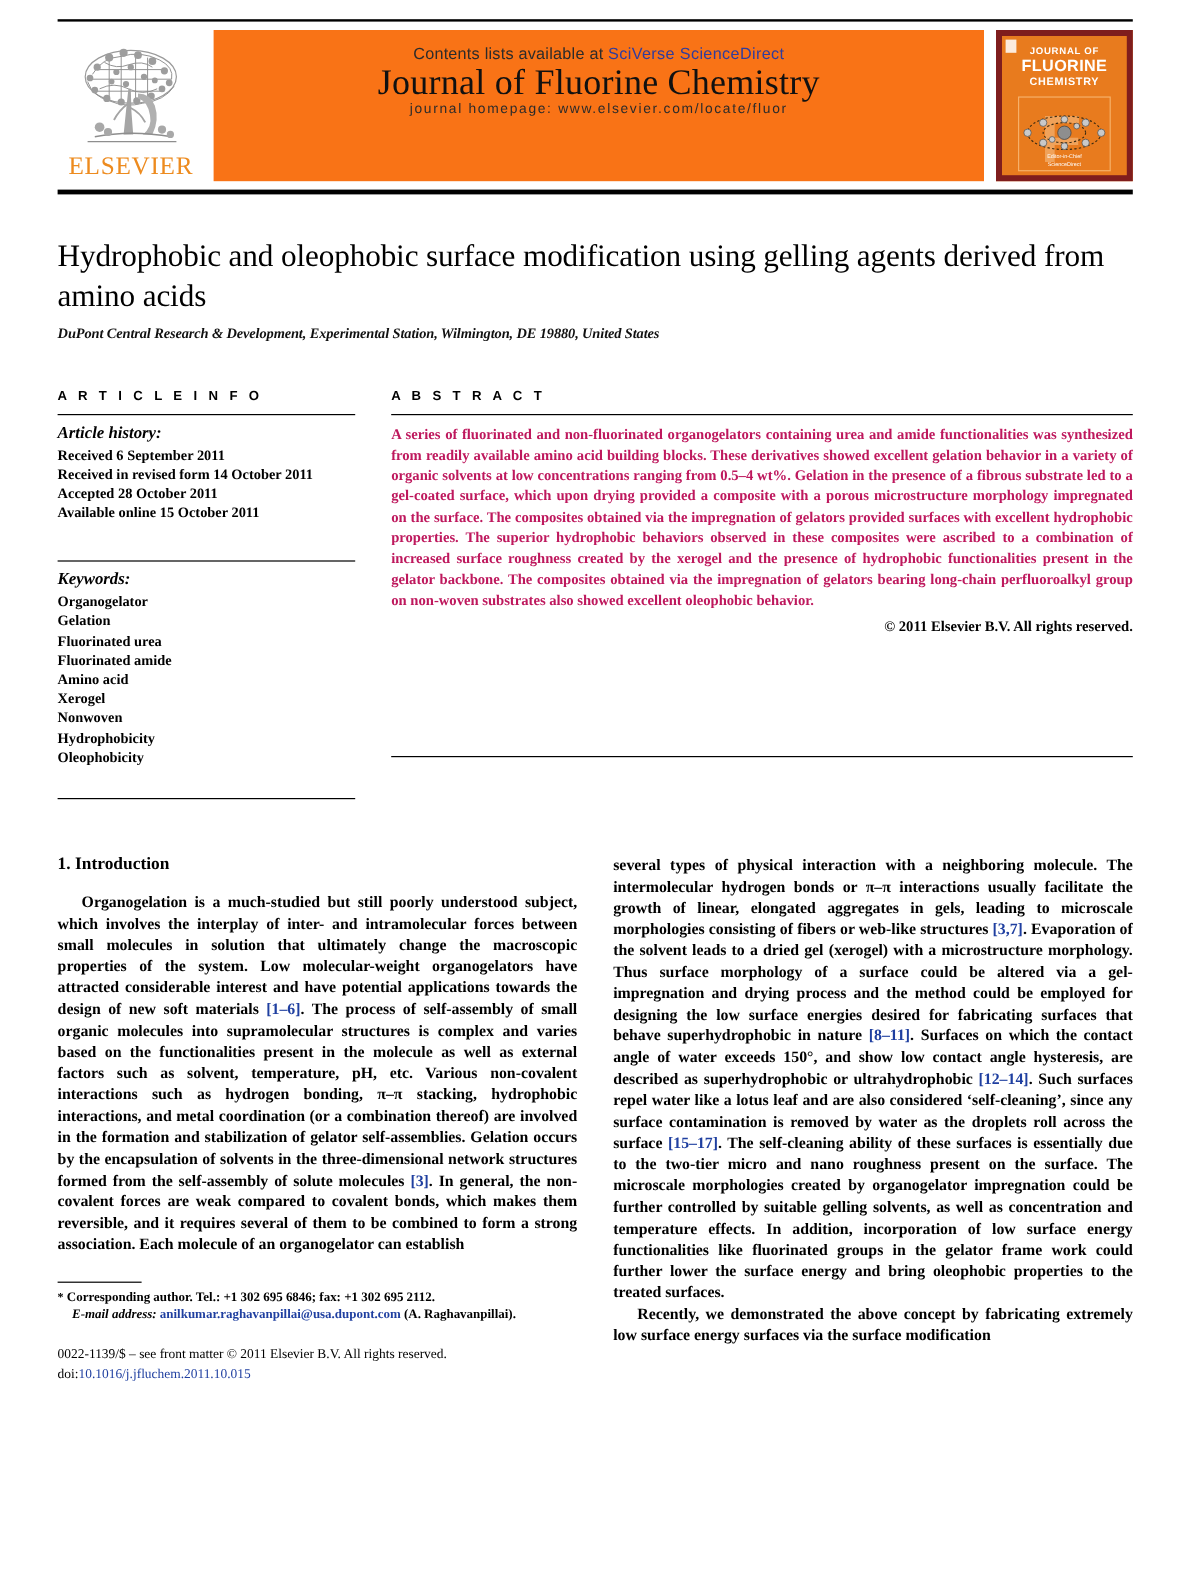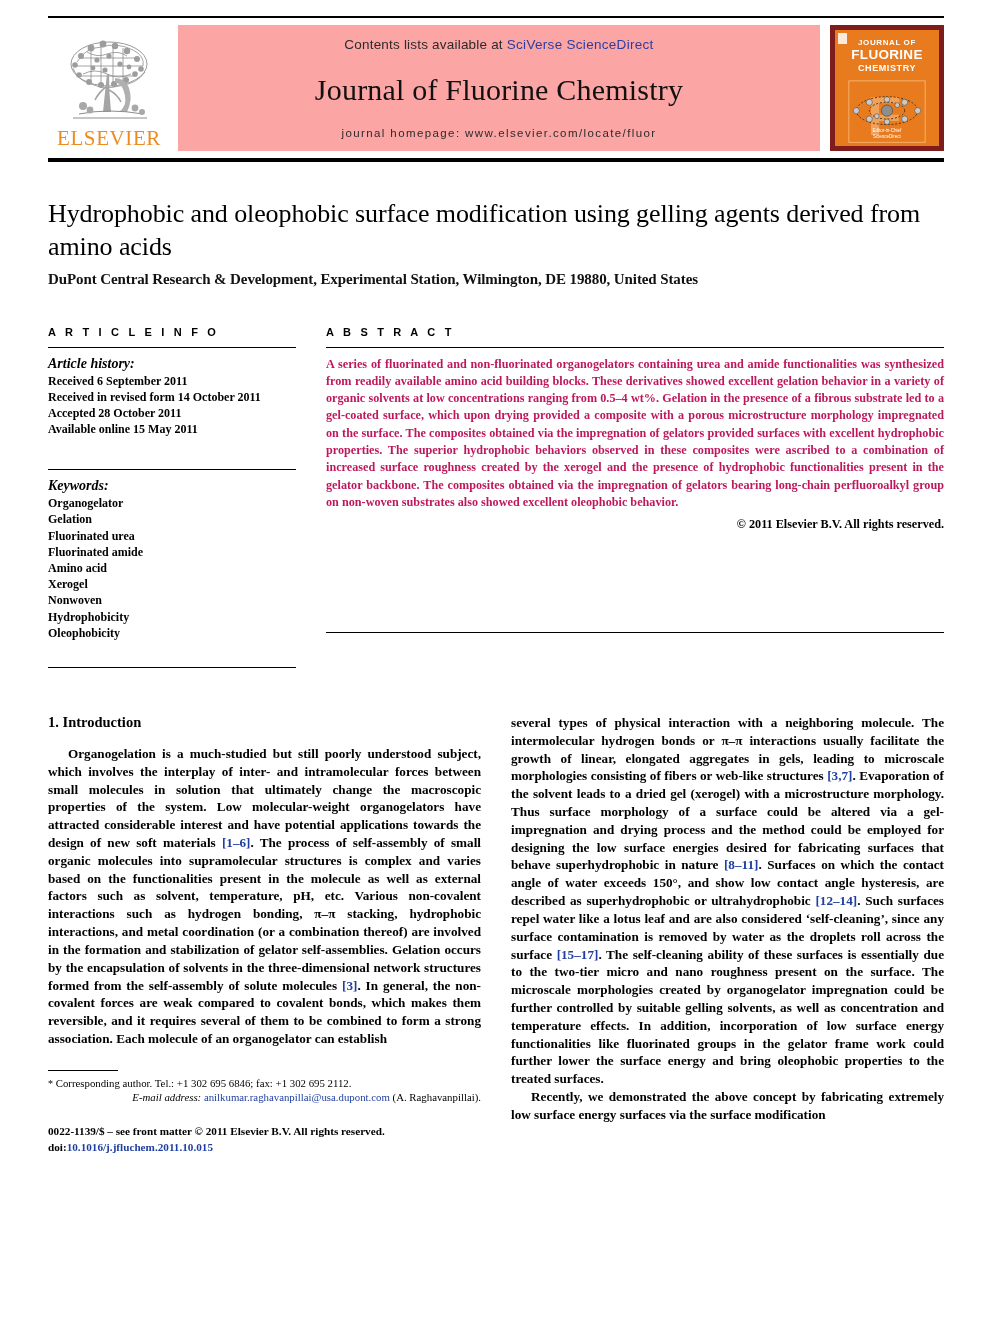--- a/index.html
+++ b/index.html
@@ -63,25 +63,24 @@
   .elsevier-word {
     font-family: "Liberation Serif", serif;
     font-size: 21px;
     letter-spacing: 0.6px;
     color: #ED8B1F;
     line-height: 1;
     margin-top: -2px;
   }
   .banner-center {
     flex: 1 1 auto;
-    background: #fca5a5;
+    background: #f97316;
     display: flex;
     flex-direction: column;
     align-items: center;
-    justify-content: space-between;
     padding: 12px 10px 12px 10px;
     margin-left: 8px;
     margin-right: 10px;
   }
   .contents-line {
     font-family: "Liberation Sans", sans-serif;
     font-size: 13.5px;
     color: #2b2b2b;
     letter-spacing: 0.2px;
   }
@@ -176,22 +175,23 @@
     letter-spacing: -0.1px;
   }
   .authors sup {
     font-size: 11px;
     vertical-align: super;
     color: #1a1a5e;
   }
   .affiliation {
     margin-top: 7px;
     font-family: "Liberation Serif", serif;
-    font-weight: bold;
-    font-size: 15px;
+    font-style: italic;
+    font-weight: bold;
+    font-size: 12px;
     color: #111;
     letter-spacing: -0.1px;
   }
 
   
   .info-abstract {
     display: flex;
     margin-top: 38px;
     gap: 30px;
   }
@@ -292,32 +292,32 @@
   .foot-wrap {
     margin-top: 22px;
   }
   .foot-rule {
     border-top: 1.1px solid #000;
     width: 70px;
     margin-bottom: 5px;
   }
   .foot-line {
     font-family: "Liberation Serif", serif;
-    font-weight: normal;
+    font-weight: bold;
     font-size: 10.8px;
     line-height: 1.35;
     color: #000;
   }
   .foot-line .star { font-size: 10px; }
-  .foot-indent { padding-left: 12px; text-align: right; }
+  .foot-indent { padding-left: 12px; }
   .mail-link { color: #1f3fa0; }
   .imprint {
     margin-top: 18px;
     font-family: "Liberation Serif", serif;
-    font-weight: bold;
+    font-weight: normal;
     font-size: 11.2px;
     line-height: 1.45;
     color: #000;
   }
   .doi-link { color: #1f3fa0; }
 </style>
 </head>
 <body>
 
 <div class="page">
@@ -430,21 +430,21 @@
 
   <div class="info-abstract">
 
     <div class="col-info">
       <div class="sec-head">A R T I C L E   I N F O</div>
       <div class="rule-thin"></div>
       <div class="info-sub">Article history:</div>
       <div class="info-line">Received 6 September 2011</div>
       <div class="info-line">Received in revised form 14 October 2011</div>
       <div class="info-line">Accepted 28 October 2011</div>
-      <div class="info-line">Available online 15 May 2011</div>
+      <div class="info-line">Available online 15 October 2011</div>
 
       <div class="kw-block">
         <div class="kw-rule"></div>
         <div class="info-sub">Keywords:</div>
         <div class="info-line">Organogelator</div>
         <div class="info-line">Gelation</div>
         <div class="info-line">Fluorinated urea</div>
         <div class="info-line">Fluorinated amide</div>
         <div class="info-line">Amino acid</div>
         <div class="info-line">Xerogel</div>

